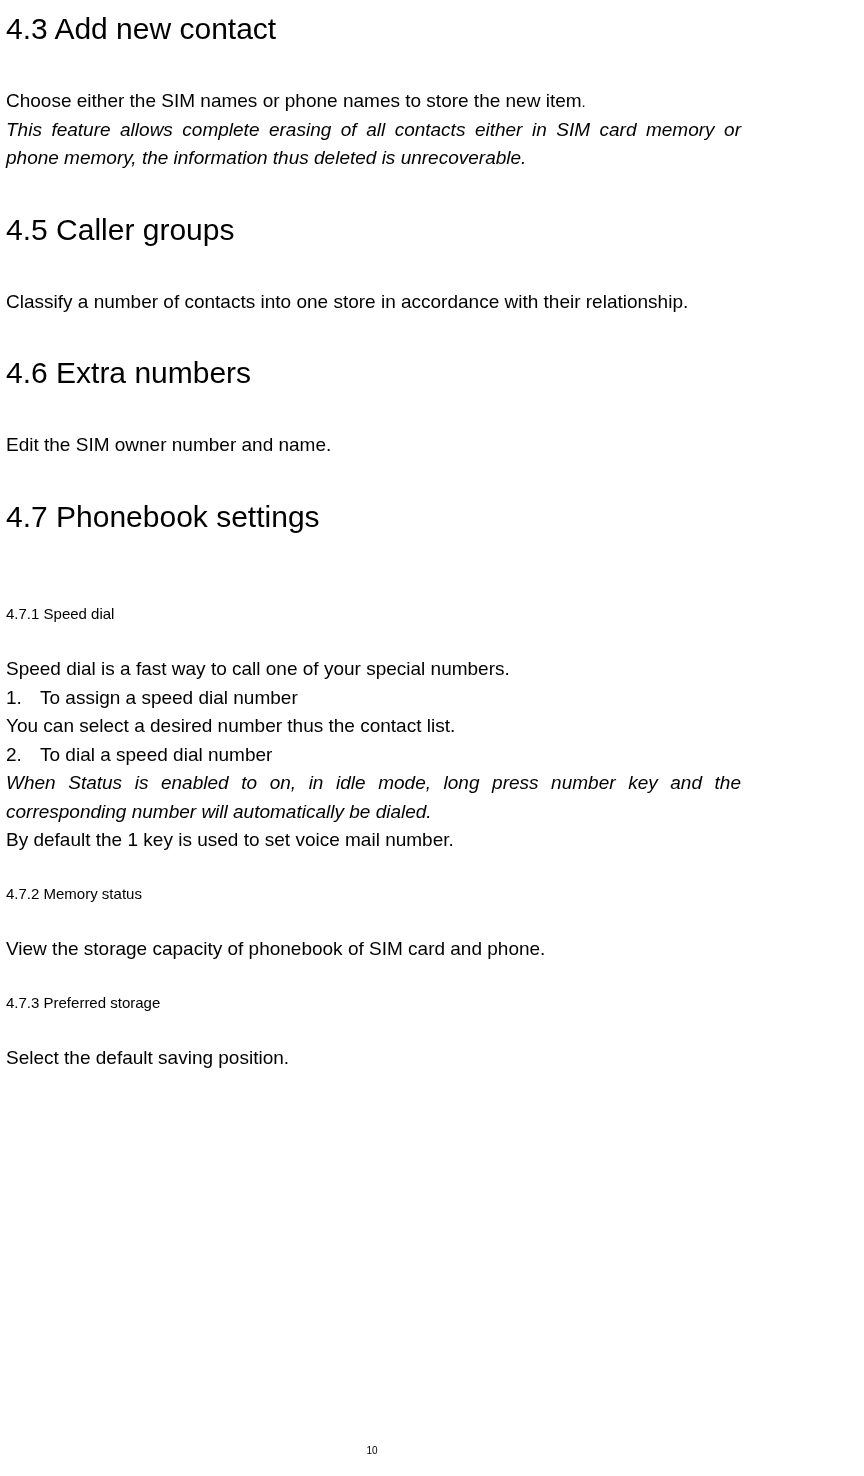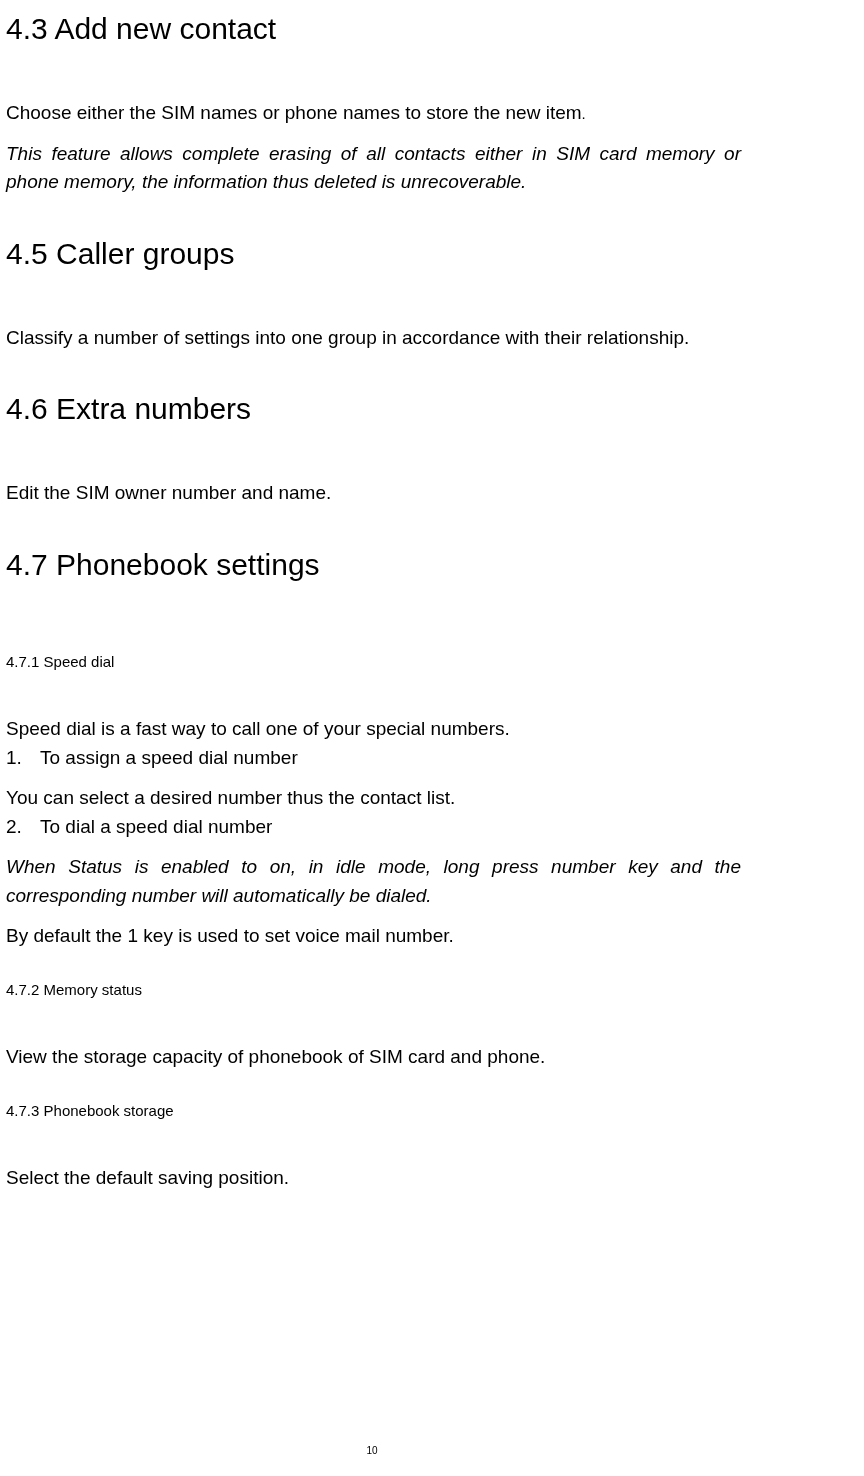--- a/index.html
+++ b/index.html
@@ -34,21 +34,21 @@
     padding-top: 34px;
   }
   h3 {
     font-size: 15px;
     font-weight: 400;
     margin: 0;
     padding-top: 28px;
     padding-bottom: 30px;
   }
   p {
-    margin: 12px 0 0 0;
+    margin: 0 0 0 0;
   }
   .para {
     margin-bottom: 0;
   }
   .trailing-period {
     font-size: 15px;
   }
   .justify {
     text-align: justify;
     font-style: italic;
@@ -80,21 +80,21 @@
 <div class="content">
 
 <h2 data-bind="sections.s43.heading">4.3 Add new contact</h2>
 <p class="para">
   <span data-bind="sections.s43.body">Choose either the SIM names or phone names to store the new item</span><span class="trailing-period" data-bind="sections.s43.trailing_period">.</span>
 </p>
 
 <p class="para justify" data-bind="sections.s44.body">This feature allows complete erasing of all contacts either in SIM card memory or phone memory, the information thus deleted is unrecoverable.</p>
 
 <h2 class="tight-top" data-bind="sections.s45.heading">4.5 Caller groups</h2>
-<p class="para" data-bind="sections.s45.body">Classify a number of settings into one group in accordance with their relationship.</p>
+<p class="para" data-bind="sections.s45.body">Classify a number of contacts into one store in accordance with their relationship.</p>
 
 <h2 class="tight-top" data-bind="sections.s46.heading">4.6 Extra numbers</h2>
 <p class="para" data-bind="sections.s46.body">Edit the SIM owner number and name.</p>
 
 <h2 class="tight-top" data-bind="sections.s47.heading">4.7 Phonebook settings</h2>
 
 <h3 data-bind="sections.s47.s471.heading">4.7.1 Speed dial</h3>
 <p class="para" data-bind="sections.s47.s471.intro">Speed dial is a fast way to call one of your special numbers.</p>
 
 <div class="ol-like">
@@ -110,19 +110,19 @@
     <span class="ol-num" data-bind="sections.s47.s471.item2_num">2.</span>
     <span data-bind="sections.s47.s471.item2_text">To dial a speed dial number</span>
   </div>
 </div>
 <p class="para justify" data-bind="sections.s47.s471.item2_body">When Status is enabled to on, in idle mode, long press number key and the corresponding number will automatically be dialed.</p>
 <p class="para" data-bind="sections.s47.s471.note">By default the 1 key is used to set voice mail number.</p>
 
 <h3 data-bind="sections.s47.s472.heading">4.7.2 Memory status</h3>
 <p class="para" data-bind="sections.s47.s472.body">View the storage capacity of phonebook of SIM card and phone.</p>
 
-<h3 data-bind="sections.s47.s473.heading">4.7.3 Phonebook storage</h3>
+<h3 data-bind="sections.s47.s473.heading">4.7.3 Preferred storage</h3>
 <p class="para" data-bind="sections.s47.s473.body">Select the default saving position.</p>
 
 </div>
 
 <div class="page-number" data-bind="page_number">10</div>
 </div>
 
 </body></html>

